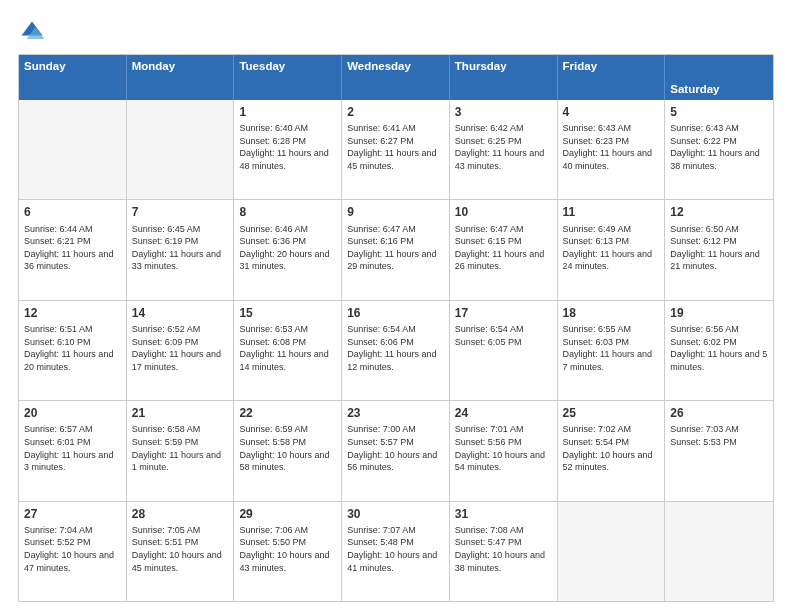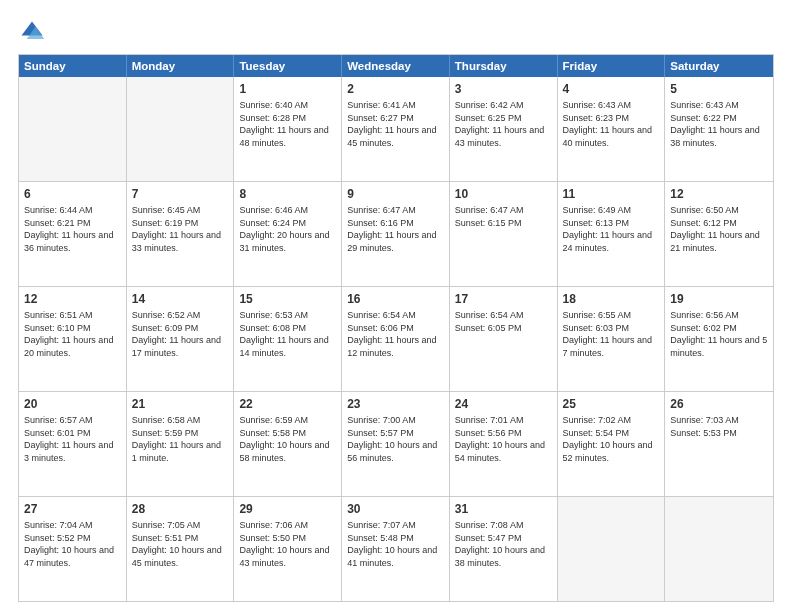--- a/index.html
+++ b/index.html
@@ -64,21 +64,21 @@
       background: #2e6db4;
     }
     .cal-header-cell {
       color: #fff;
       font-size: 11.5px;
       font-weight: bold;
       padding: 5px 5px;
       text-align: left;
       border-right: 1px solid #5a8fcf;
     }
-    .cal-header-cell:last-child { border-right: none; }
+    .cal-header-cell:last-child { border-right: none; margin-top: 23px; }
     .cal-body {
       flex: 1;
       display: flex;
       flex-direction: column;
     }
     .cal-row {
       display: grid;
       grid-template-columns: repeat(7, 1fr);
       flex: 1;
       border-top: 1px solid #ccc;
@@ -182,33 +182,34 @@
           </div>
           <div class="cal-cell">
             <div class="day-num">7</div>
             <div class="cell-text">Sunrise: 6:45 AM</div>
             <div class="cell-text">Sunset: 6:19 PM</div>
             <div class="cell-text">Daylight: 11 hours and 33 minutes.</div>
           </div>
           <div class="cal-cell">
             <div class="day-num">8</div>
             <div class="cell-text">Sunrise: 6:46 AM</div>
-            <div class="cell-text">Sunset: 6:24 PM</div>
+            <div class="cell-text">Sunset: 6:36 PM</div>
             <div class="cell-text">Daylight: 20 hours and 31 minutes.</div>
           </div>
           <div class="cal-cell">
             <div class="day-num">9</div>
             <div class="cell-text">Sunrise: 6:47 AM</div>
             <div class="cell-text">Sunset: 6:16 PM</div>
             <div class="cell-text">Daylight: 11 hours and 29 minutes.</div>
           </div>
           <div class="cal-cell">
             <div class="day-num">10</div>
             <div class="cell-text">Sunrise: 6:47 AM</div>
             <div class="cell-text">Sunset: 6:15 PM</div>
+            <div class="cell-text">Daylight: 11 hours and 26 minutes.</div>
           </div>
           <div class="cal-cell">
             <div class="day-num">11</div>
             <div class="cell-text">Sunrise: 6:49 AM</div>
             <div class="cell-text">Sunset: 6:13 PM</div>
             <div class="cell-text">Daylight: 11 hours and 24 minutes.</div>
           </div>
           <div class="cal-cell">
             <div class="day-num">12</div>
             <div class="cell-text">Sunrise: 6:50 AM</div>

